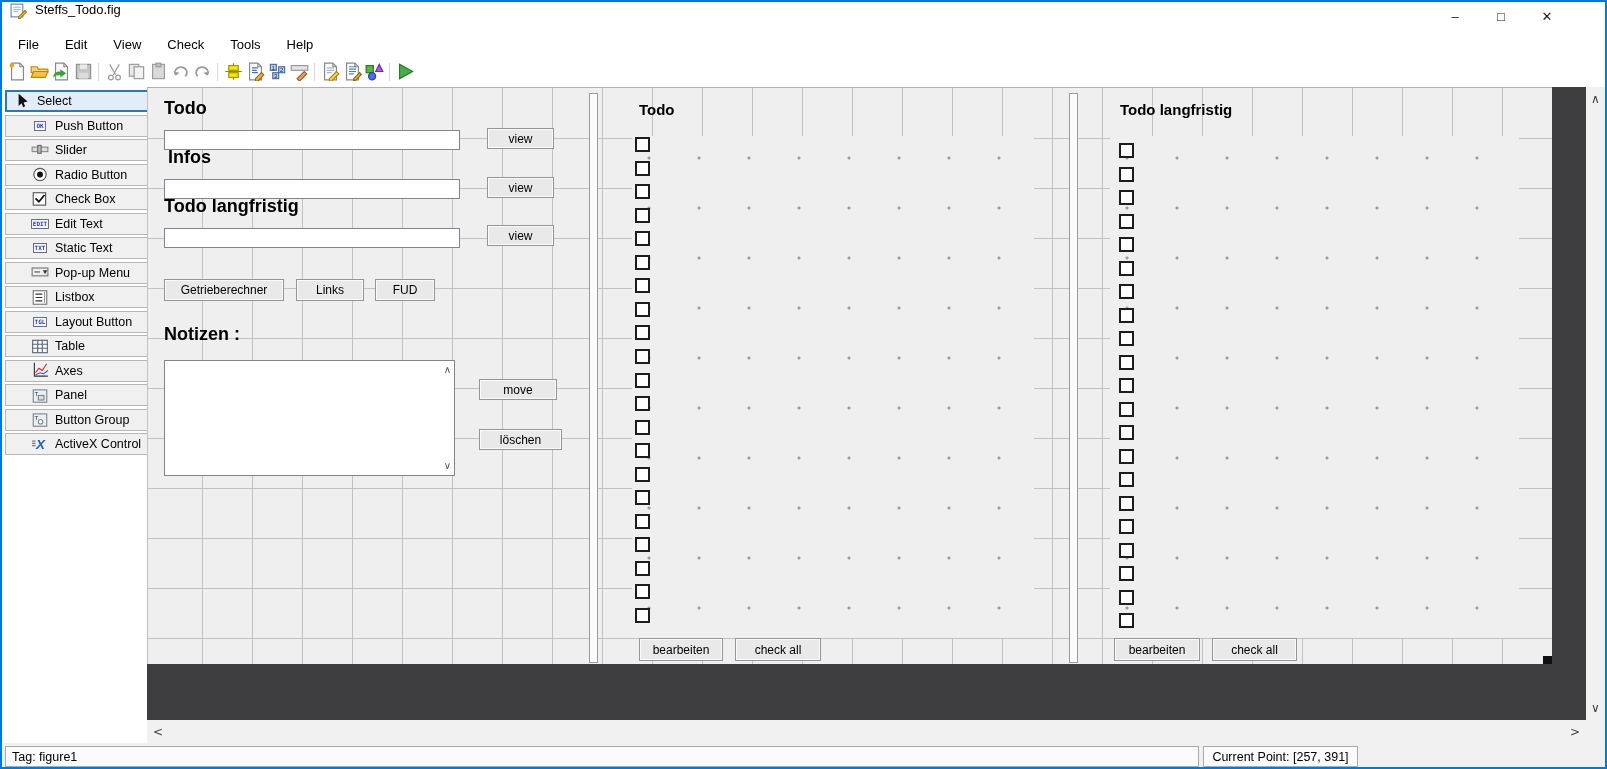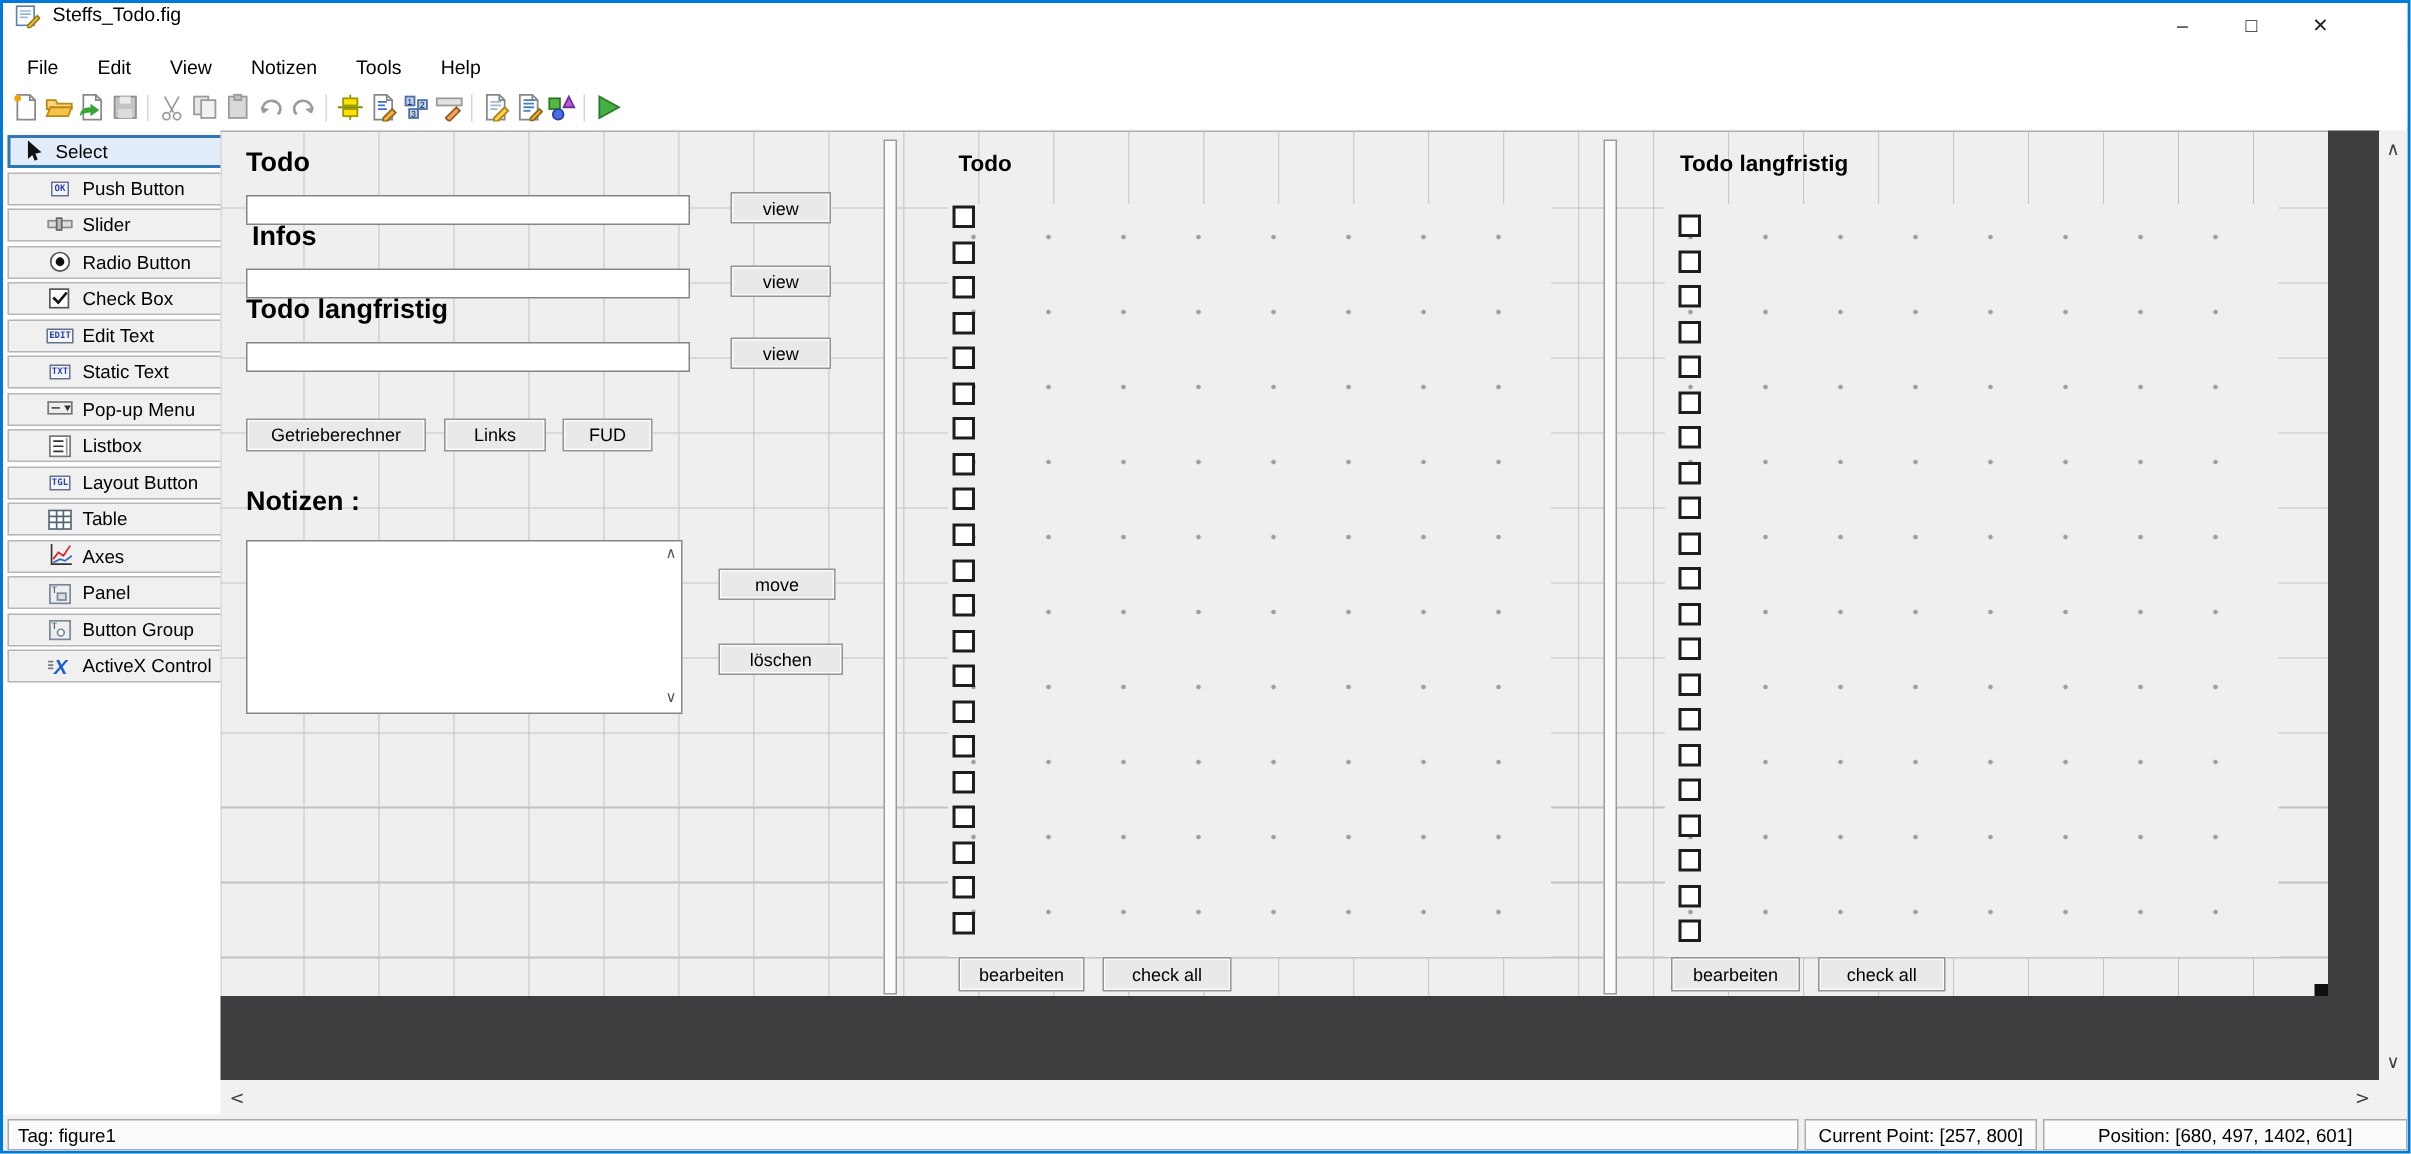--- a/index.html
+++ b/index.html
@@ -94,21 +94,21 @@
     <div class="win-btn">–</div>
     <div class="win-btn">□</div>
     <div class="win-btn">✕</div>
   </div>
 </div>
 
 <div id="menubar">
     <div class="menu-item">File</div>
     <div class="menu-item">Edit</div>
     <div class="menu-item">View</div>
-    <div class="menu-item">Notizen</div>
+    <div class="menu-item">Check</div>
     <div class="menu-item">Tools</div>
     <div class="menu-item">Help</div>
   </div>
 
 <div id="toolbar">
     <span class="ticon">
       <svg viewBox="0 0 16 16" width="19" height="19">
         <path d="M3 1h7l3 3v11H3z" fill="#fff" stroke="#888"></path>
         <path d="M10 1v3h3" fill="none" stroke="#888"></path>
         <circle cx="3.2" cy="3" r="1.9" fill="#f0a30a"></circle>
@@ -453,15 +453,14 @@
   <span class="sc-ar" style="bottom:6px;">∨</span>
 </div>
 <div id="hscroll">
   <span class="sc-ar">&lt;</span>
   <span class="sc-ar">&gt;</span>
 </div>
 <div id="scroll-corner"></div>
 
 <div id="statusbar">
   <div class="seg" id="seg-tag">Tag: figure1</div>
-  <div class="seg" id="seg-cp">Current Point:  [257, 800]</div>
-  <div class="seg" id="seg-pos">Position: [680, 497, 1402, 601]</div>
+  <div class="seg" id="seg-cp">Current Point:  [257, 391]</div>
 </div>
 
 </body></html>

